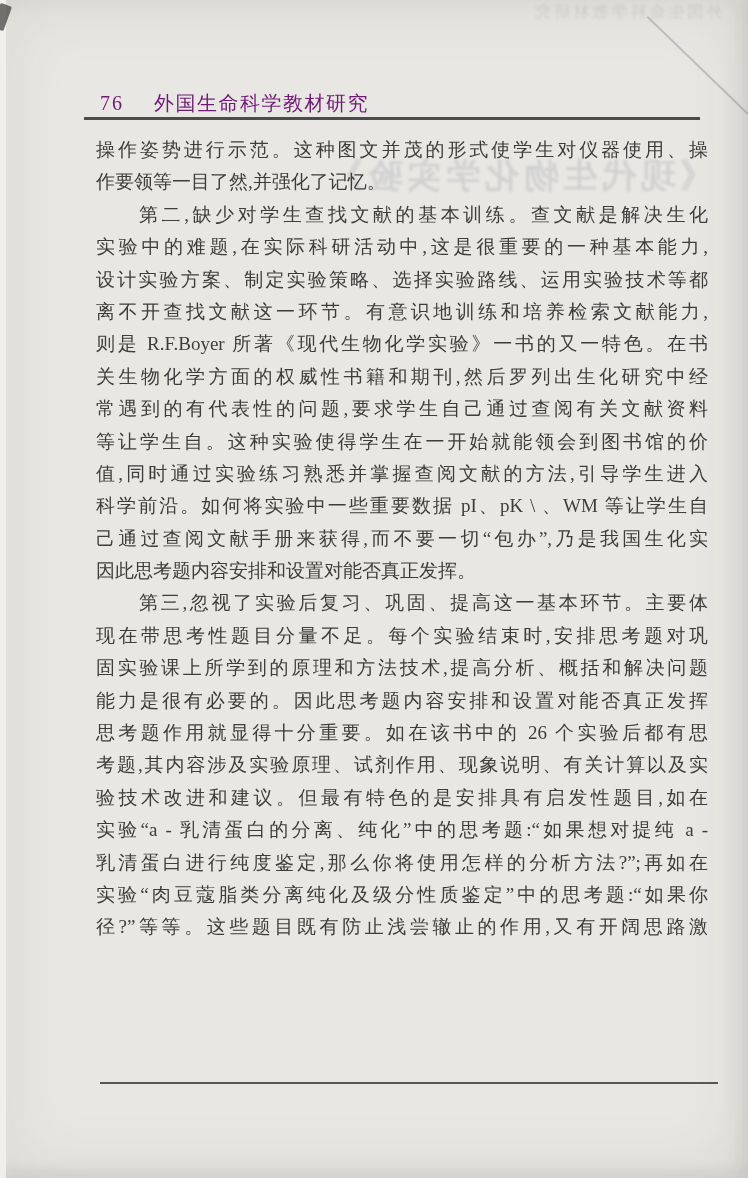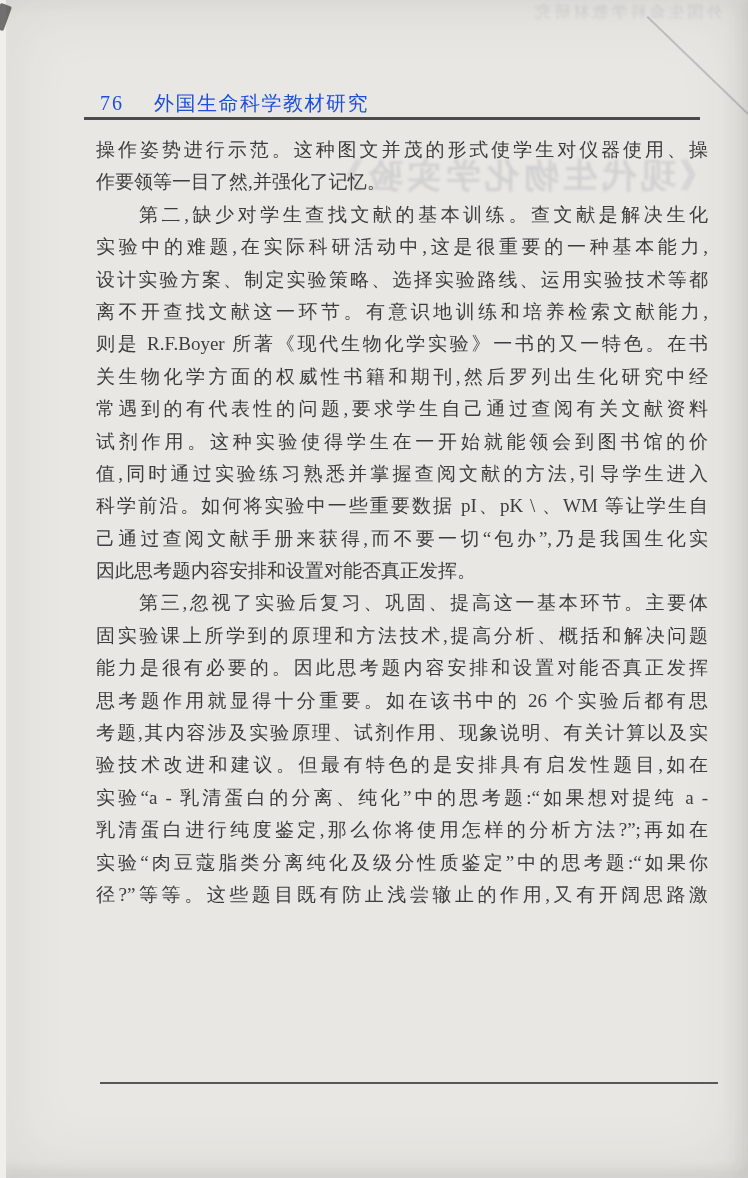--- a/index.html
+++ b/index.html
@@ -18,21 +18,21 @@
   .edge-strip{position:absolute;left:0;top:0;width:6px;height:1178px;background:#f1efec;}
   
   .corner-mark{position:absolute;top:4px;left:-4px;width:12px;height:26px;background:#3a3a3a;
     transform:rotate(20deg);opacity:.7;border-radius:2px;}
   
   .crease{position:absolute;top:16px;left:648px;width:140px;height:2px;
     background:rgba(90,95,105,0.30);transform:rotate(44deg);transform-origin:left top;filter:blur(0.7px);}
 
   .running-header{
     position:absolute;top:90px;left:100px;
-    font-size:20px;color:#1d4ed8;letter-spacing:1.5px;
+    font-size:20px;color:#701a75;letter-spacing:1.5px;
     display:flex;align-items:baseline;
   }
   .running-header .pagenum{margin-right:30px;letter-spacing:2px;}
   .header-rule{position:absolute;top:117px;left:84px;width:616px;height:3px;background:#4b4b4b;}
 
   .text-block{position:absolute;top:134px;left:96px;width:612px;}
   .line{
     height:32.4px;line-height:32.4px;
     font-size:19px;color:#3d3d3d;
     text-align:justify;text-align-last:justify;
@@ -69,26 +69,27 @@
   <div class="text-block">
     <div class="line">操作姿势进行示范。这种图文并茂的形式使学生对仪器使用、操</div>
     <div class="line para-last">作要领等一目了然,并强化了记忆。</div>
     <div class="line indent">第二,缺少对学生查找文献的基本训练。查文献是解决生化</div>
     <div class="line">实验中的难题,在实际科研活动中,这是很重要的一种基本能力,</div>
     <div class="line">设计实验方案、制定实验策略、选择实验路线、运用实验技术等都</div>
     <div class="line">离不开查找文献这一环节。有意识地训练和培养检索文献能力,</div>
     <div class="line">则是 R.F.Boyer 所著《现代生物化学实验》一书的又一特色。在书</div>
     <div class="line">关生物化学方面的权威性书籍和期刊,然后罗列出生化研究中经</div>
     <div class="line">常遇到的有代表性的问题,要求学生自己通过查阅有关文献资料</div>
-    <div class="line">试剂作用。这种实验使得学生在一开始就能领会到图书馆的价</div>
+    <div class="line">等让学生自。这种实验使得学生在一开始就能领会到图书馆的价</div>
     <div class="line">值,同时通过实验练习熟悉并掌握查阅文献的方法,引导学生进入</div>
     <div class="line">科学前沿。如何将实验中一些重要数据 pI、pK \ 、WM 等让学生自</div>
     <div class="line">己通过查阅文献手册来获得,而不要一切“包办”,乃是我国生化实</div>
     <div class="line para-last">因此思考题内容安排和设置对能否真正发挥。</div>
     <div class="line indent">第三,忽视了实验后复习、巩固、提高这一基本环节。主要体</div>
+    <div class="line">现在带思考性题目分量不足。每个实验结束时,安排思考题对巩</div>
     <div class="line">固实验课上所学到的原理和方法技术,提高分析、概括和解决问题</div>
     <div class="line">能力是很有必要的。因此思考题内容安排和设置对能否真正发挥</div>
     <div class="line">思考题作用就显得十分重要。如在该书中的 26 个实验后都有思</div>
     <div class="line">考题,其内容涉及实验原理、试剂作用、现象说明、有关计算以及实</div>
     <div class="line">验技术改进和建议。但最有特色的是安排具有启发性题目,如在</div>
     <div class="line">实验“a - 乳清蛋白的分离、纯化”中的思考题:“如果想对提纯 a -</div>
     <div class="line">乳清蛋白进行纯度鉴定,那么你将使用怎样的分析方法?”;再如在</div>
     <div class="line">实验“肉豆蔻脂类分离纯化及级分性质鉴定”中的思考题:“如果你</div>
     <div class="line">径?”等等。这些题目既有防止浅尝辙止的作用,又有开阔思路激</div>
   </div>

